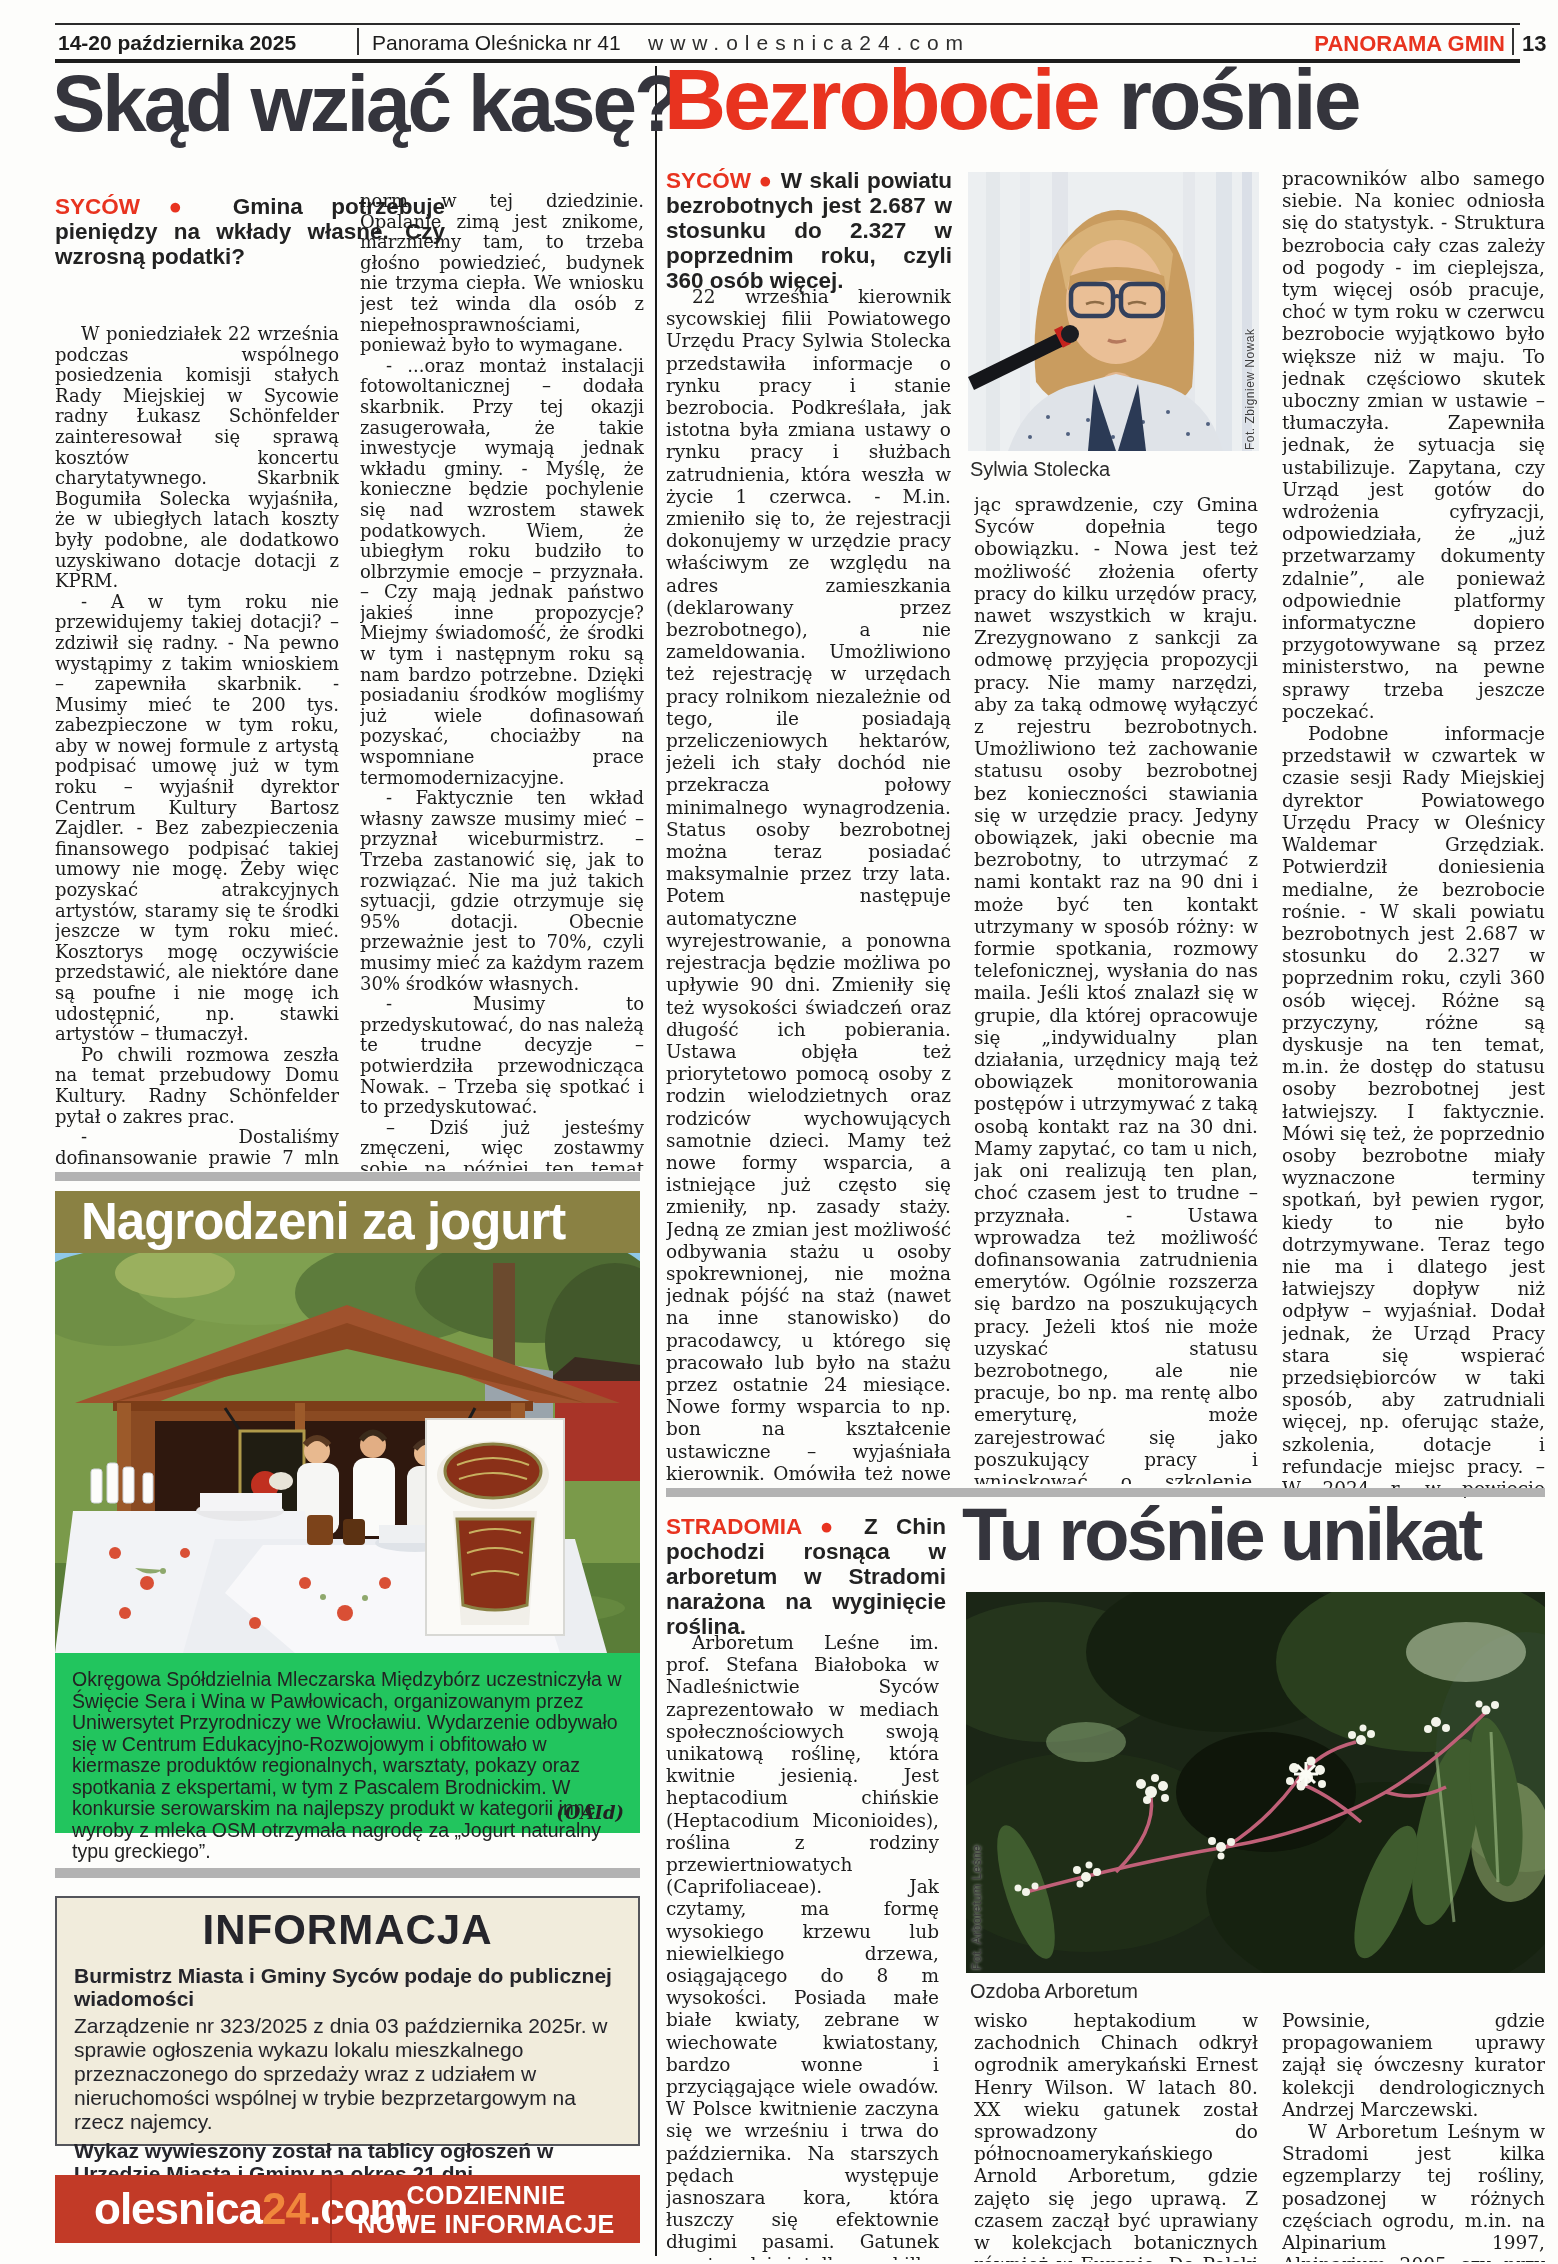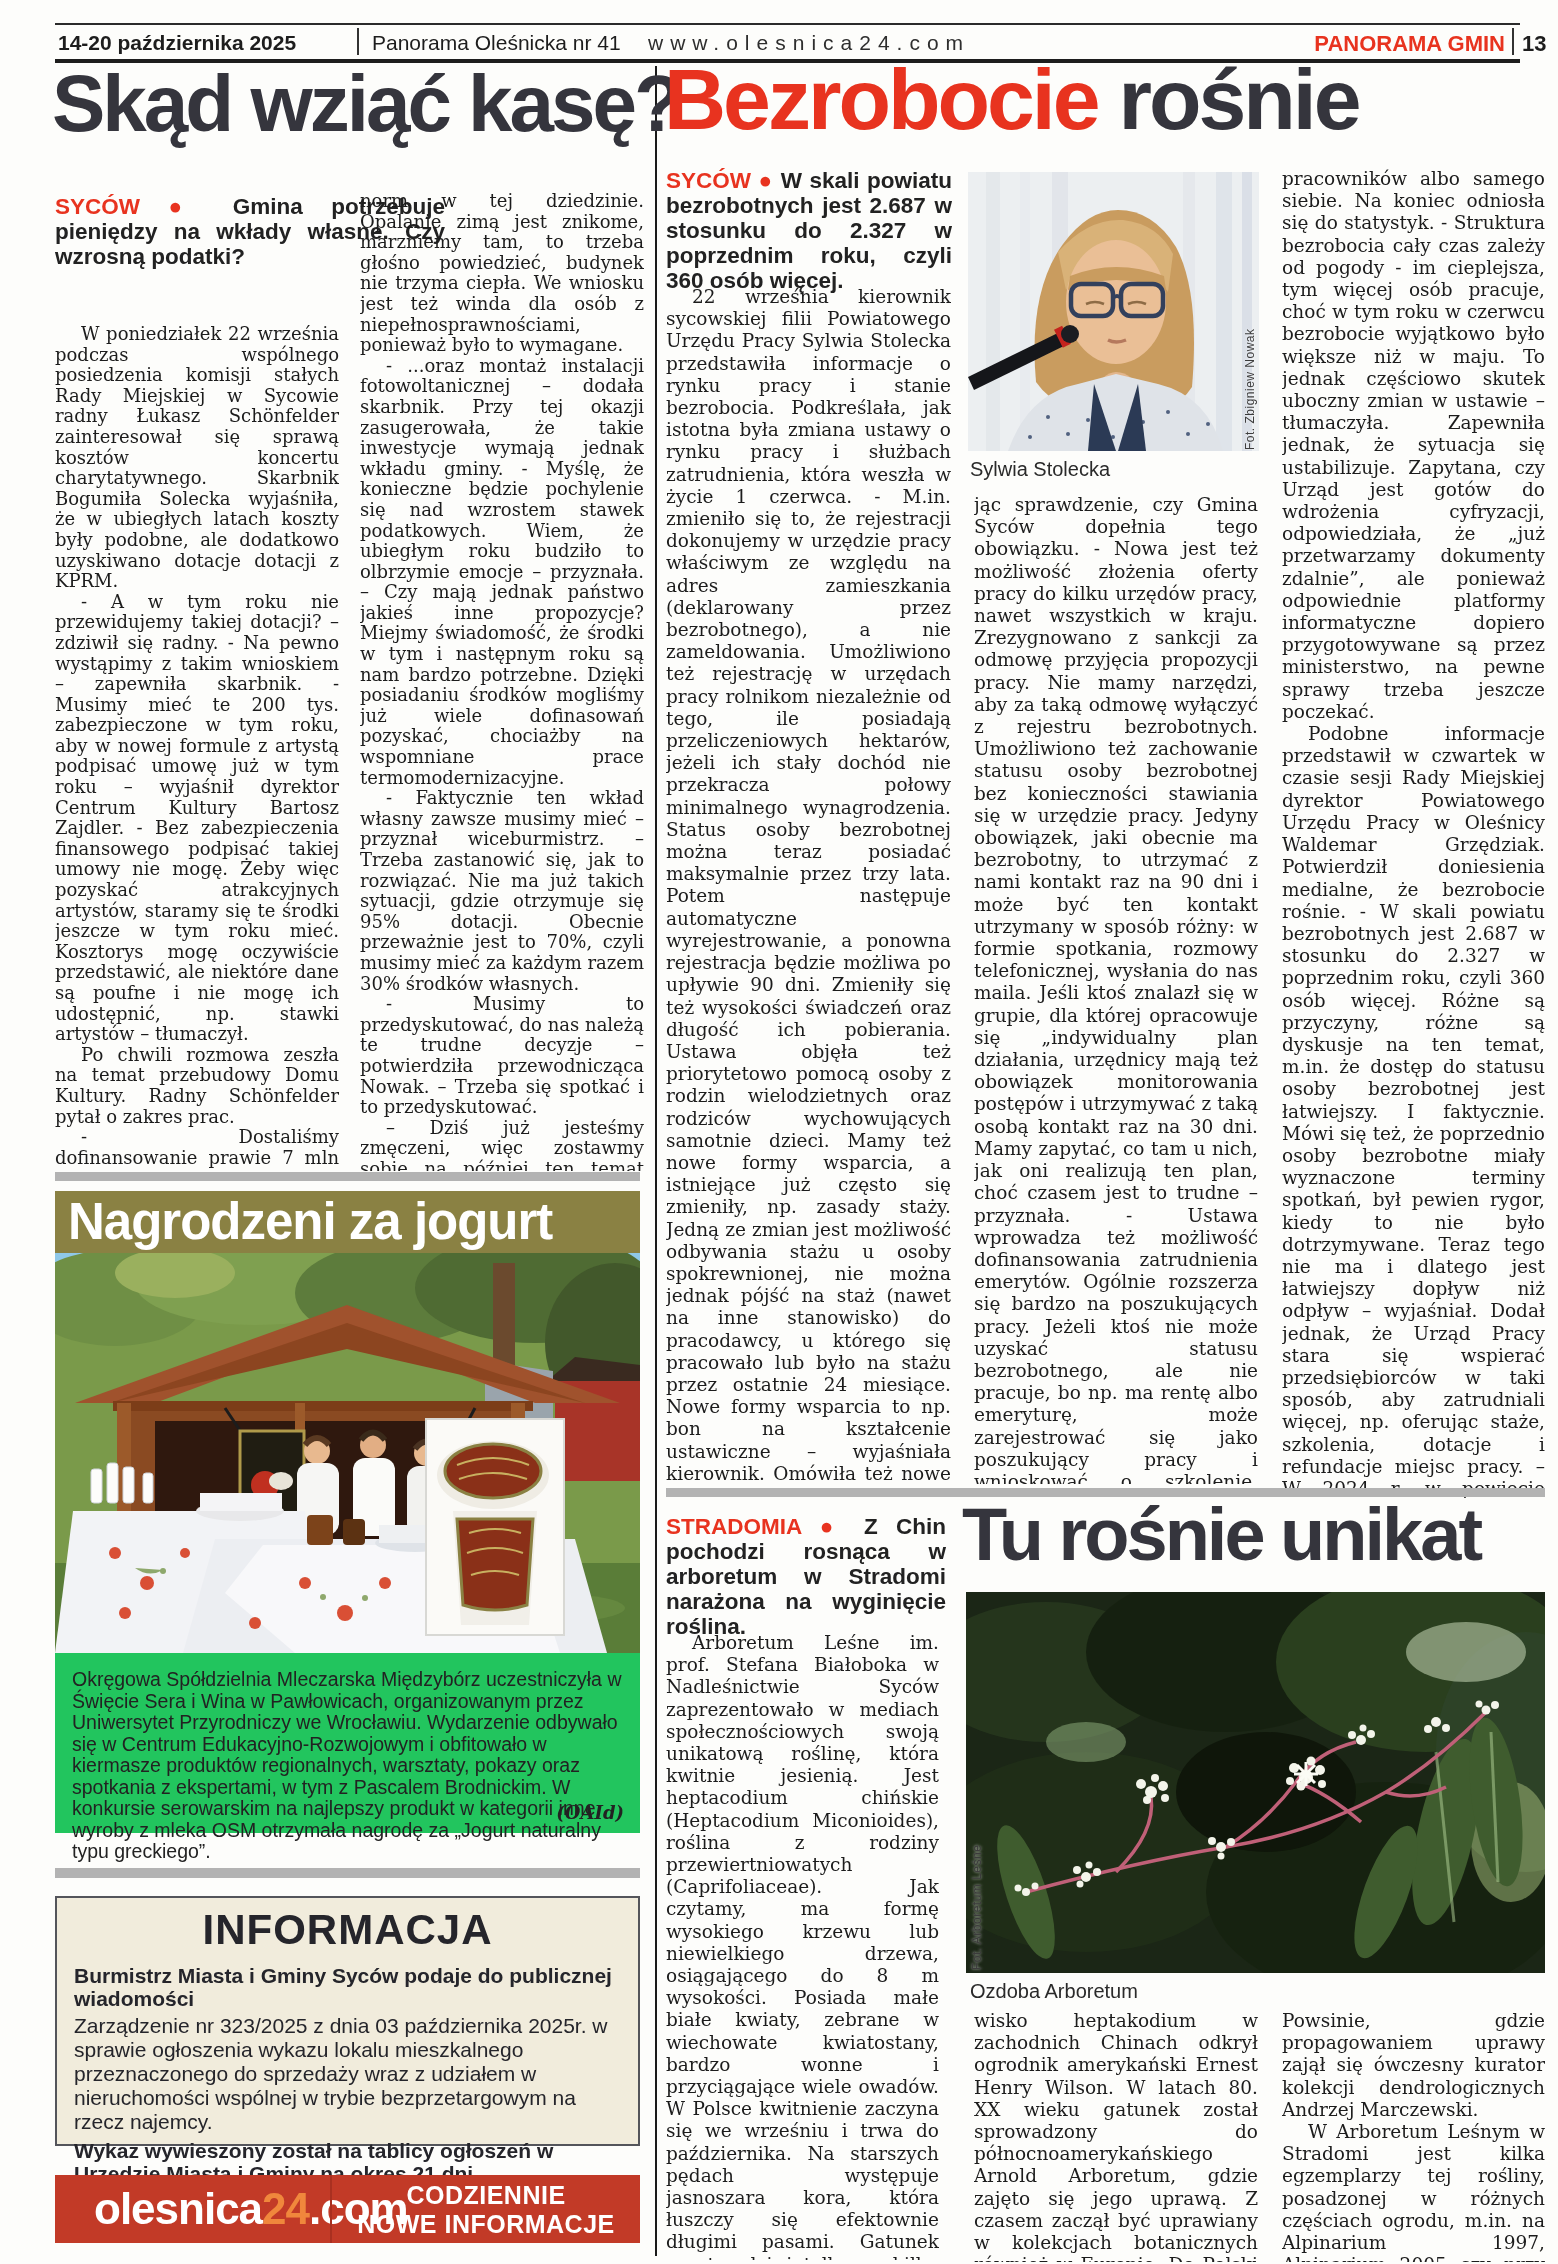--- a/index.html
+++ b/index.html
@@ -64,21 +64,21 @@
   
   .hbar { background:#b3b3b3; }
   .hbar-left1 { left:55px;  top:1172px; width:585px; height:9px; }
   .hbar-left2 { left:55px;  top:1868px; width:585px; height:10px; }
   .hbar-bez   { left:666px; top:1488px; width:879px; height:9px; }
 
   
   .olive-bar { left:55px; top:1191px; width:585px; height:62px; background:#8a8143; }
   .olive-bar span {
     font-family:"Liberation Sans", sans-serif; font-weight:800; color:#fff;
-    font-size:51px; line-height:62px; padding-left:13px; letter-spacing:-1px; display:block;
+    font-size:51px; line-height:62px; padding-left:26px; letter-spacing:-1px; display:block;
   }
   .photo-j { left:55px; top:1253px; width:585px; height:400px; }
   .cap-block { left:55px; top:1653px; width:585px; height:180px; background:#22c55e; }
   .cap-block .cap-txt {
     position:absolute; left:17px; top:16px; width:552px;
     font-family:"Liberation Sans", sans-serif; font-size:19.5px; line-height:21.5px; color:#222;
   }
   .cap-block .cap-credit {
     position:absolute; right:16px; bottom:10px;
     font-style:italic; font-weight:bold; font-size:18px; color:#222;

